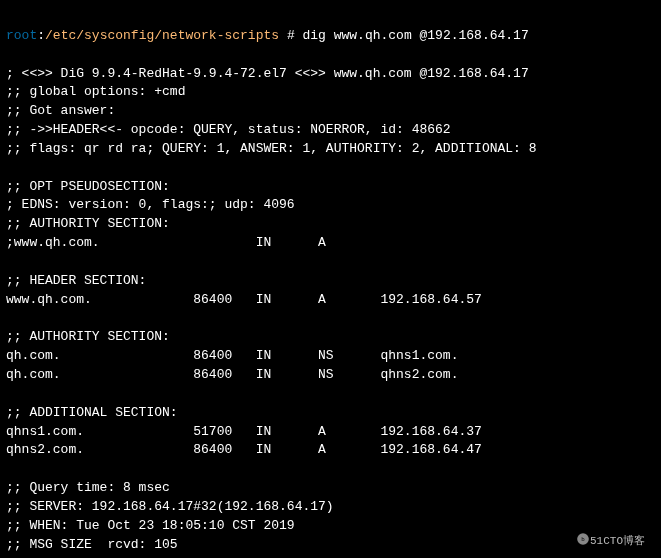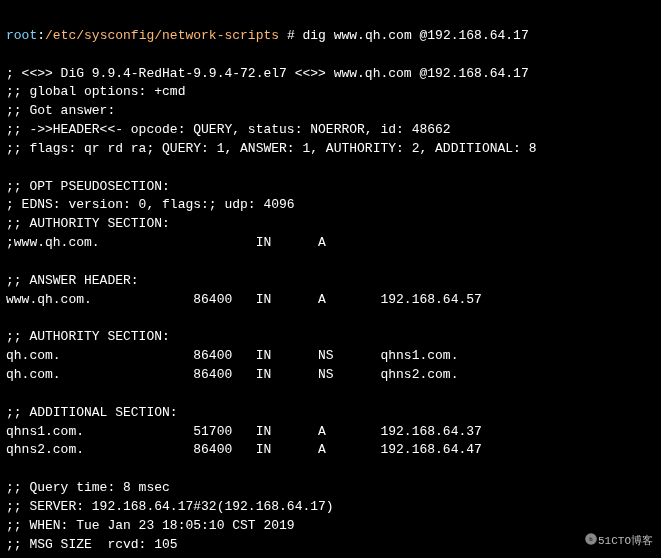--- a/index.html
+++ b/index.html
@@ -1,52 +1,52 @@
 <!DOCTYPE html>
 <html><head>
 <meta charset="utf-8">
 <style>
   html,body{margin:0;padding:0;background:#000;color:#fff;font-family:Consolas,"Courier New",monospace;font-size:13px;line-height:1.45;width:661px;height:558px;overflow:hidden}
   .term{padding:8px 6px;white-space:pre}
-  .red{color:#7dd3fc}
+  .red{color:#0369a1}
   .blue{color:#fdba74}
-  .wm{position:absolute;right:8px;bottom:6px;color:#bbb;font-size:11px;display:flex;align-items:center;gap:0}
+  .wm{position:absolute;right:16px;bottom:6px;color:#bbb;font-size:11px;display:flex;align-items:center;gap:0}
   .wm svg{width:14px;height:14px}
 </style>
 </head>
 <body>
 
 <div class="term">
 <span><span class="red">root</span><span>:</span><span class="blue">/etc/sysconfig/network-scripts</span><span> # </span><span>dig www.qh.com @192.168.64.17</span></span>
 <span></span>
 <span>; &lt;&lt;&gt;&gt; DiG 9.9.4-RedHat-9.9.4-72.el7 &lt;&lt;&gt;&gt; www.qh.com @192.168.64.17</span>
 <span>;; global options: +cmd</span>
 <span>;; Got answer:</span>
 <span>;; -&gt;&gt;HEADER&lt;&lt;- opcode: QUERY, status: NOERROR, id: 48662</span>
 <span>;; flags: qr rd ra; QUERY: 1, ANSWER: 1, AUTHORITY: 2, ADDITIONAL: 8</span>
 <span></span>
 <span>;; OPT PSEUDOSECTION:</span>
 <span>; EDNS: version: 0, flags:; udp: 4096</span>
 <span>;; AUTHORITY SECTION:</span>
 <span>;www.qh.com.                    IN      A</span>
 <span></span>
-<span>;; ANSWER HEADER:</span>
+<span>;; HEADER SECTION:</span>
 <span>www.qh.com.             86400   IN      A       192.168.64.57</span>
 <span></span>
 <span>;; AUTHORITY SECTION:</span>
 <span>qh.com.                 86400   IN      NS      qhns1.com.</span>
 <span>qh.com.                 86400   IN      NS      qhns2.com.</span>
 <span></span>
 <span>;; ADDITIONAL SECTION:</span>
 <span>qhns1.com.              51700   IN      A       192.168.64.37</span>
 <span>qhns2.com.              86400   IN      A       192.168.64.47</span>
 <span></span>
 <span>;; Query time: 8 msec</span>
 <span>;; SERVER: 192.168.64.17#32(192.168.64.17)</span>
-<span>;; WHEN: Tue Jan 23 18:05:10 CST 2019</span>
+<span>;; WHEN: Tue Oct 23 18:05:10 CST 2019</span>
 <span>;; MSG SIZE  rcvd: 105</span>
 </div>
 
 <div class="wm">
   <span>
     <svg viewBox="0 0 24 24">
         <circle cx="12" cy="12" r="10" fill="#888"></circle>
         <text x="12" y="16" text-anchor="middle" font-size="10" fill="#000">b</text>
       </svg>
   </span>

